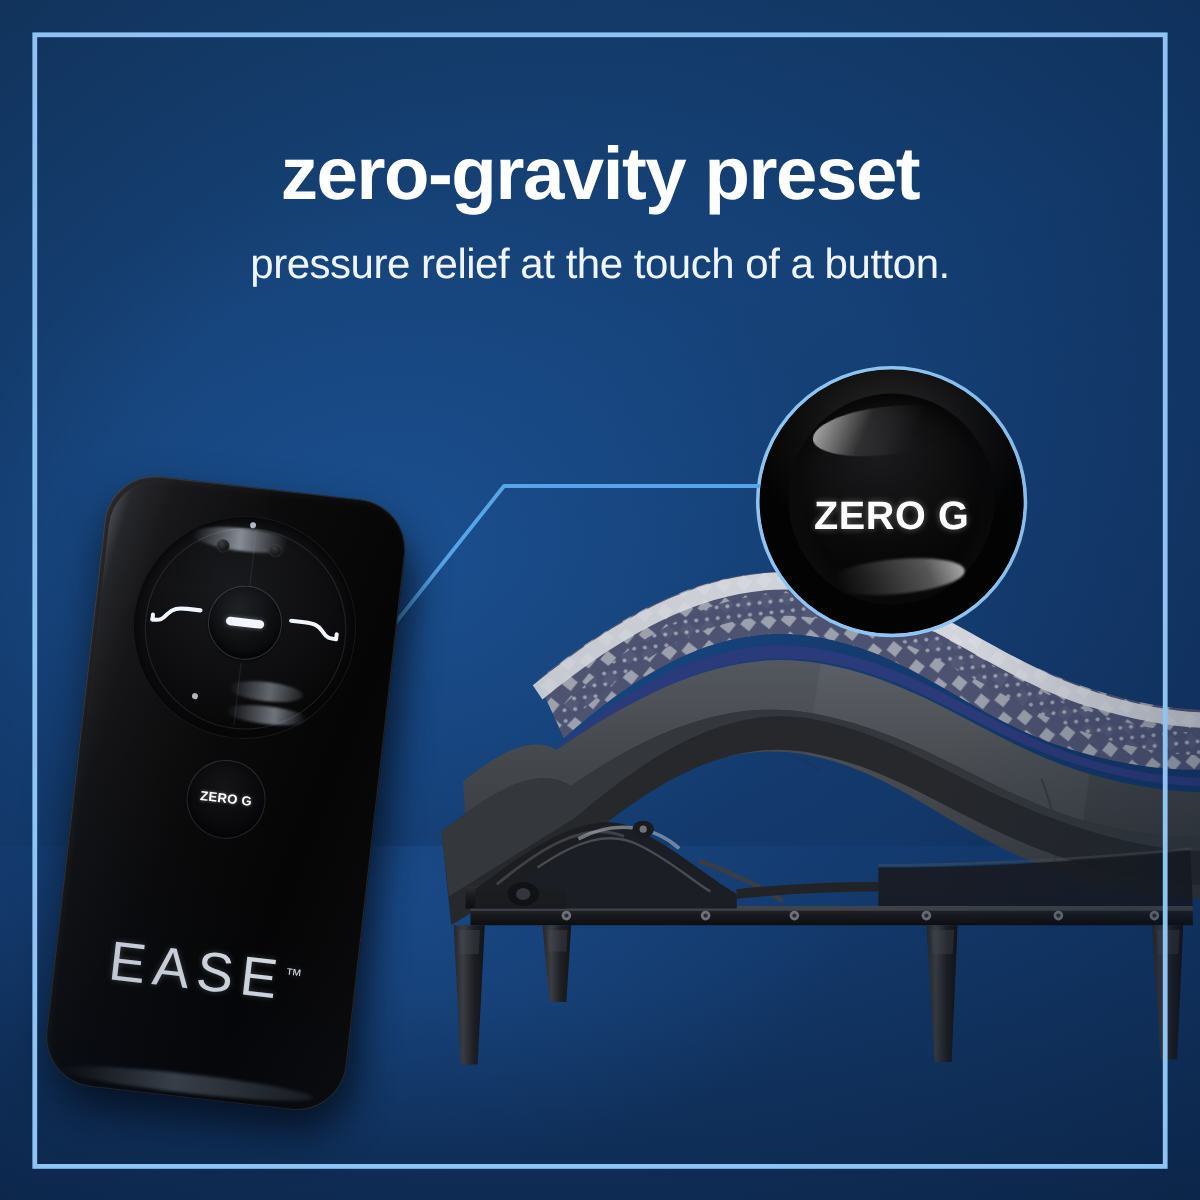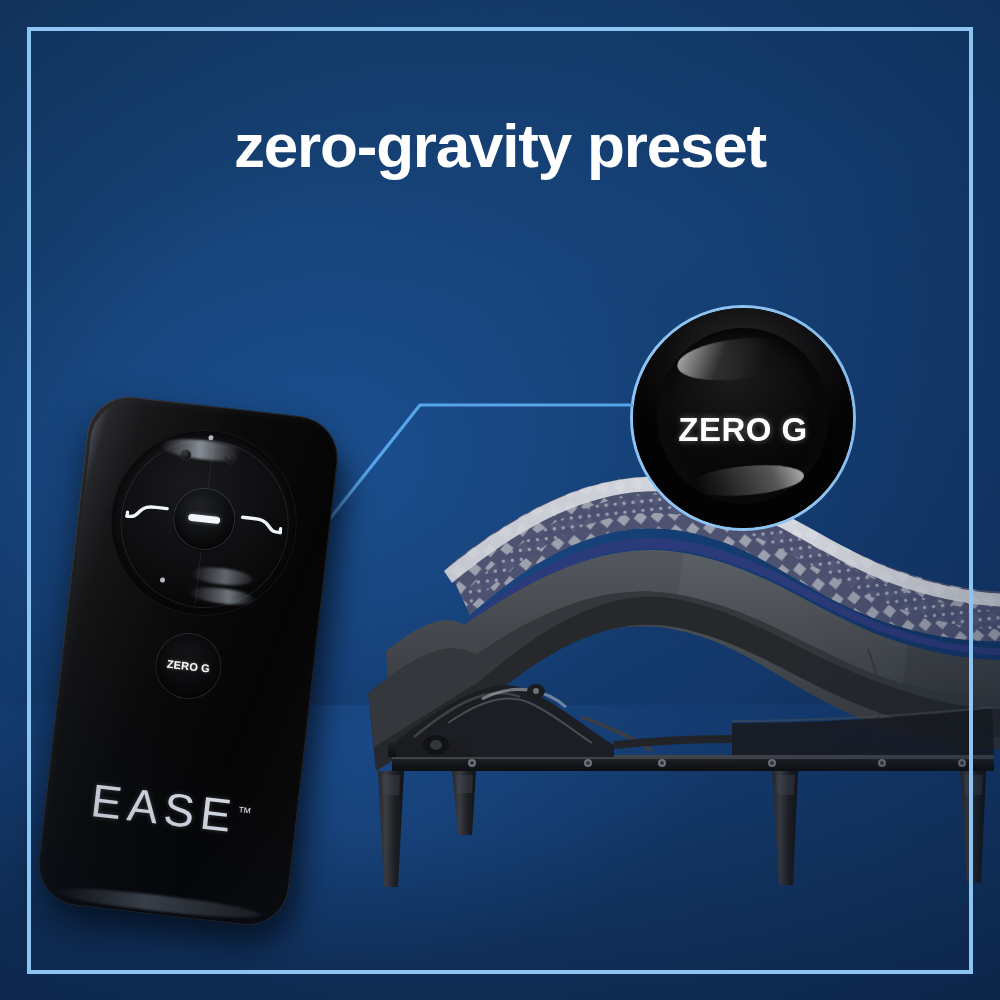--- a/index.html
+++ b/index.html
@@ -528,16 +528,17 @@
 
       <div class="ease-logo">
         <span>EASE</span><span class="ease-tm">™</span>
       </div>
     </div>
   </div>
 
   <div class="bg-vignette"></div>
 
   <div class="headline">zero-gravity preset</div>
+  <div class="subhead">pressure relief at the touch of a button.</div>
 
   <div class="frame"></div>
 
 </div>
 
 </body></html>

